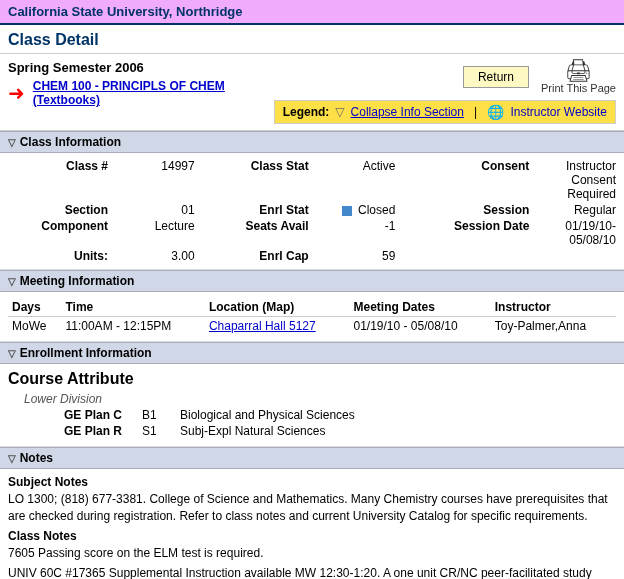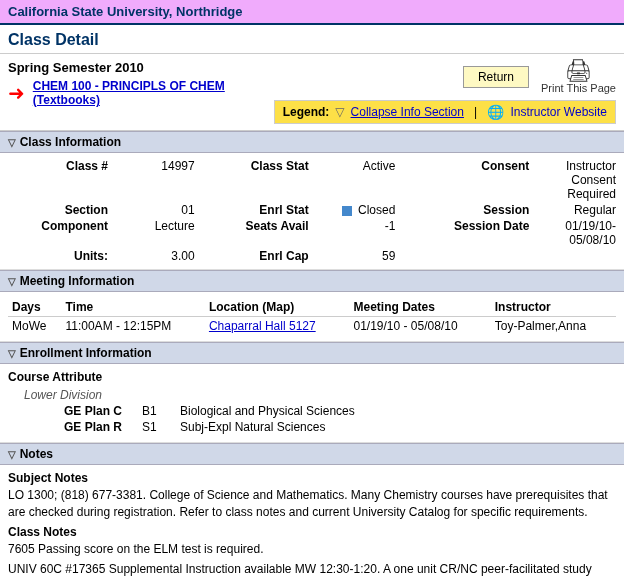--- a/index.html
+++ b/index.html
@@ -194,21 +194,21 @@
       cursor: pointer;
     }
 
     .enrollment-section {
       padding: 6px 8px;
       border-bottom: 1px solid #ddd;
     }
 
     .enroll-title {
       font-weight: bold;
-      font-size: 12px;
+      font-size: 16px;
       margin-bottom: 4px;
     }
 
     .lower-division {
       padding-left: 16px;
       font-style: italic;
       color: #555;
       font-size: 12px;
       margin-bottom: 2px;
     }
@@ -252,21 +252,21 @@
 <body>
 
 <div class="header-bar">
   <span>California State University, Northridge</span>
 </div>
 
 <div class="page-title">Class Detail</div>
 
 <div class="top-section">
   <div class="top-left">
-    <div class="semester-title">Spring Semester 2010</div>
+    <div class="semester-title">Spring Semester 2006</div>
     <div class="arrow-container">
       <span class="red-arrow">➜</span>
       <a class="class-link">CHEM 100 - PRINCIPLS OF CHEM (Textbooks)</a>
     </div>
   </div>
   <div class="top-right">
     <div class="return-print-row">
       <button class="return-btn">Return</button>
       <div class="print-section">
         <span class="printer-icon">🖨</span>

